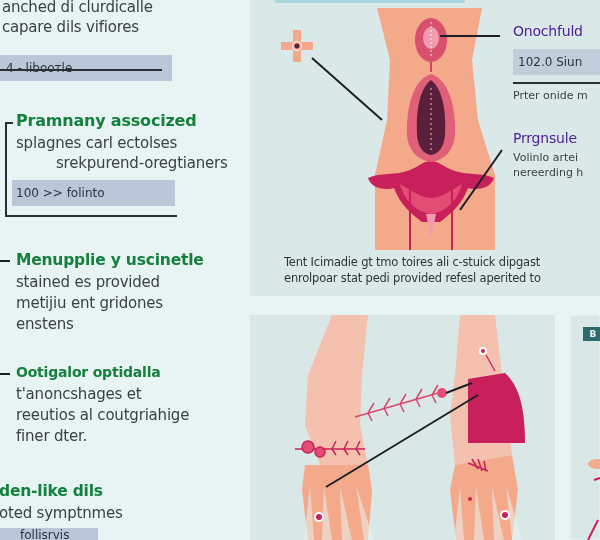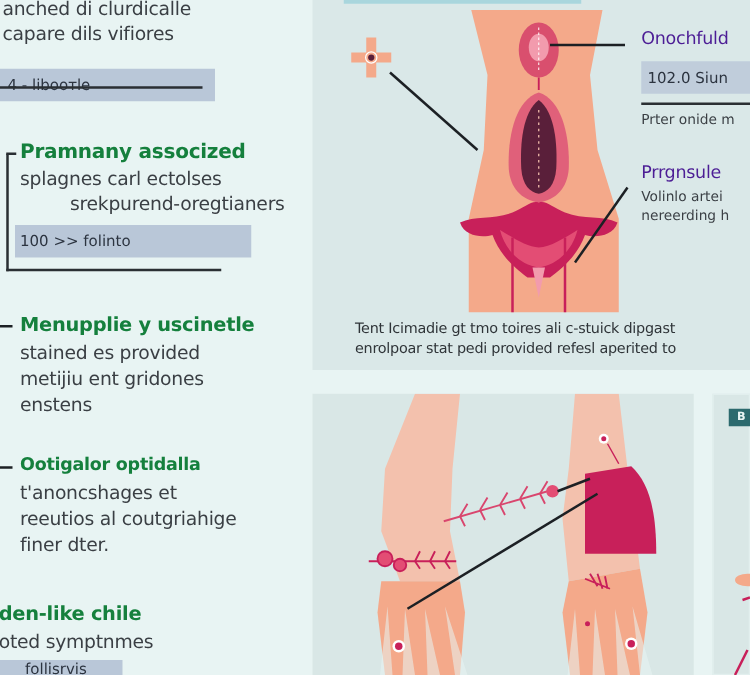--- a/index.html
+++ b/index.html
@@ -51,35 +51,35 @@
   <div class="abs sub" style="left:2px; top:17px; white-space:nowrap;">capare dils vifiores</div>
   <div class="abs tag" style="left:0; top:42px; width:172px; padding-left:6px;margin-top:13px;">4 - liboотle</div>
   <div class="abs rule" style="left:0; top:69px; width:162px;"></div>
 
   <div class="abs vrule" style="left:5px; top:123px; height:94px;"></div>
   <div class="abs rule" style="left:5px; top:122px; width:8px;"></div>
   <div class="abs rule" style="left:5px; top:215px; width:172px;"></div>
   <div class="abs head" style="left:16px; top:111px; font-size:16px; white-space:nowrap;">Pramnany assocized</div>
   <div class="abs sub" style="left:16px; top:133px; white-space:nowrap;">splagnes carl ectolses</div>
   <div class="abs sub" style="left:16px; top:153px; white-space:nowrap;margin-left:40px;">srekpurend-oregtianers</div>
-  <div class="abs tag" style="left:12px; top:180px; width:189px; padding-left:4px;">100 &gt;&gt; folinto</div>
+  <div class="abs tag" style="left:12px; top:180px; width:163px; padding-left:4px;">100 &gt;&gt; folinto</div>
 
   <div class="abs dash" style="left:0; top:260px;"></div>
   <div class="abs head" style="left:16px; top:250px; font-size:15.5px; white-space:nowrap;">Menupplie y uscinetle</div>
   <div class="abs sub" style="left:16px; top:272px; white-space:nowrap;">stained es provided</div>
   <div class="abs sub" style="left:16px; top:293px; white-space:nowrap;">metijiu ent gridones</div>
   <div class="abs sub" style="left:16px; top:314px; white-space:nowrap;">enstens</div>
 
   <div class="abs dash" style="left:0; top:373px;"></div>
   <div class="abs head" style="left:16px; top:362px; font-size:14px; white-space:nowrap;">Ootigalor optidalla</div>
   <div class="abs sub" style="left:16px; top:384px; white-space:nowrap;">t'anoncshages et</div>
   <div class="abs sub" style="left:16px; top:405px; white-space:nowrap;">reeutios al coutgriahige</div>
   <div class="abs sub" style="left:16px; top:426px; white-space:nowrap;">finer dter.</div>
 
-  <div class="abs head" style="left:-1px; top:481px; font-size:15.5px; white-space:nowrap;">den-like chile</div>
+  <div class="abs head" style="left:-1px; top:481px; font-size:15.5px; white-space:nowrap;">den-like dils</div>
   <div class="abs sub" style="left:-1px; top:503px; white-space:nowrap;">oted symptnmes</div>
   <div class="abs tag" style="left:0; top:528px; width:98px; height:14px; line-height:14px; padding-left:20px; overflow:hidden;">follisrvis</div>
 </div>
 
 <div class="abs panel" style="left:250px; top:0; width:350px; height:296px;"></div>
 <div class="abs" style="left:275px; top:0; width:190px; height:3px; background:#a9d6dd;"></div>
 
 <svg class="abs" style="left:250px; top:0;" width="350" height="250" viewBox="0 0 350 250">
 
   <path d="M127 8 L232 8 L222 60 L228 120 L245 175 L245 250 L125 250 L125 175 L137 120 L140 60 Z" fill="#f4a98a"></path>

